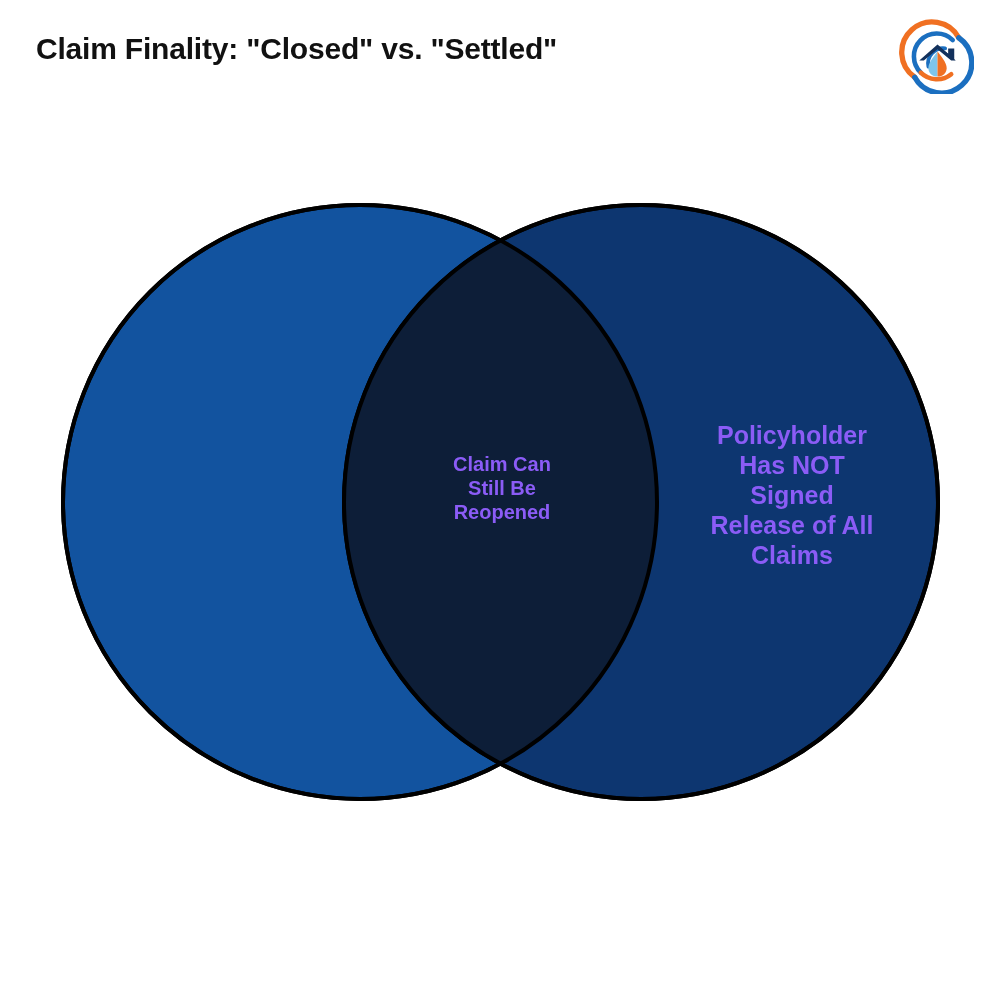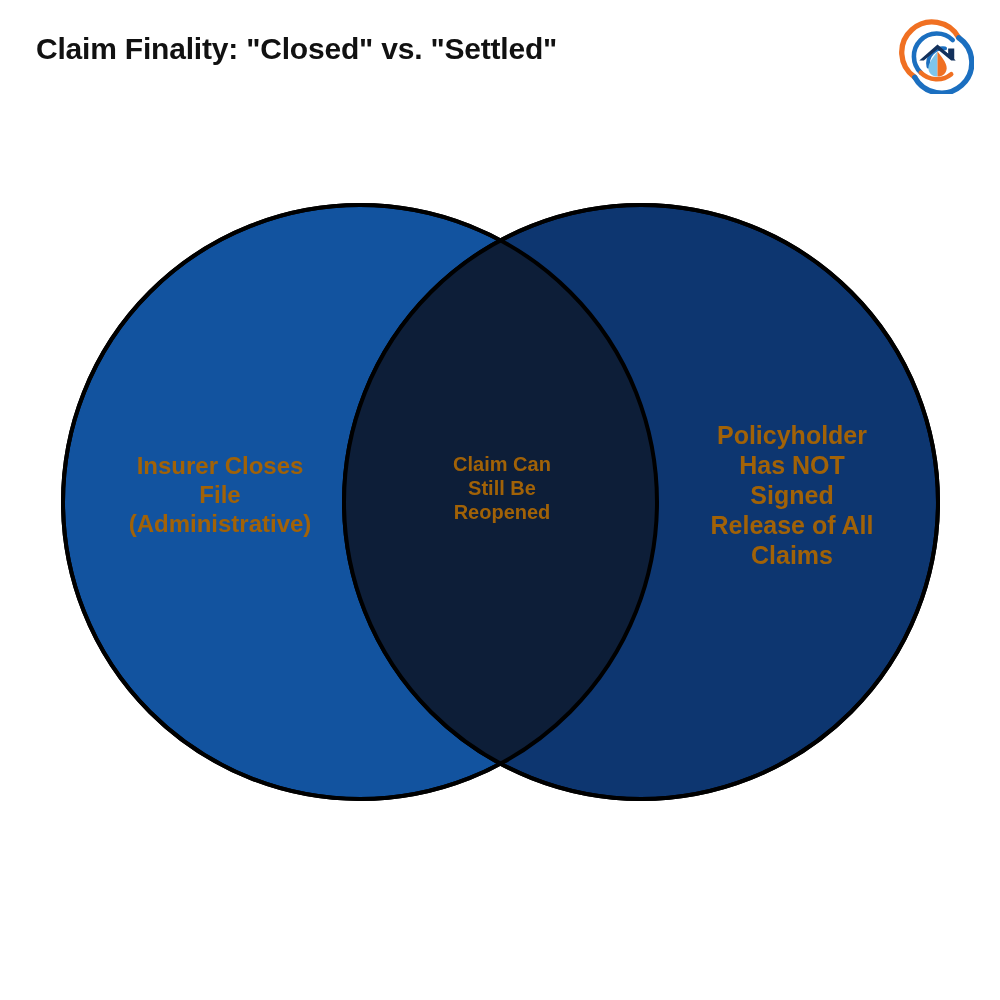--- a/index.html
+++ b/index.html
@@ -52,21 +52,21 @@
   .venn-svg {
     position: absolute;
     left: 0;
     top: 0;
     width: 1000px;
     height: 1000px;
   }
 
   .venn-label {
     position: absolute;
-    color: #a16207;
+    color: #8b5cf6;
     font-weight: bold;
     text-align: center;
     line-height: 1.20;
     white-space: pre-line;
     pointer-events: none;
   }
   .label-left {
     left: 88px;
     top: 452px;
     width: 264px;
@@ -129,23 +129,20 @@
     <circle cx="641" cy="502" r="297" fill="#0D3670" stroke="#000000" stroke-width="4"></circle>
 
     <g clip-path="url(#clip-left)">
       <circle cx="641" cy="502" r="297" fill="#0D1E38"></circle>
     </g>
 
     <circle cx="360" cy="502" r="297" fill="none" stroke="#000000" stroke-width="4"></circle>
     <circle cx="641" cy="502" r="297" fill="none" stroke="#000000" stroke-width="4"></circle>
   </svg>
 
-  <div class="venn-label label-left">Insurer Closes
-File
-(Administrative)</div>
 
   <div class="venn-label label-center">Claim Can
 Still Be
 Reopened</div>
 
   <div class="venn-label label-right">Policyholder
 Has NOT
 Signed
 Release of All
 Claims</div>

